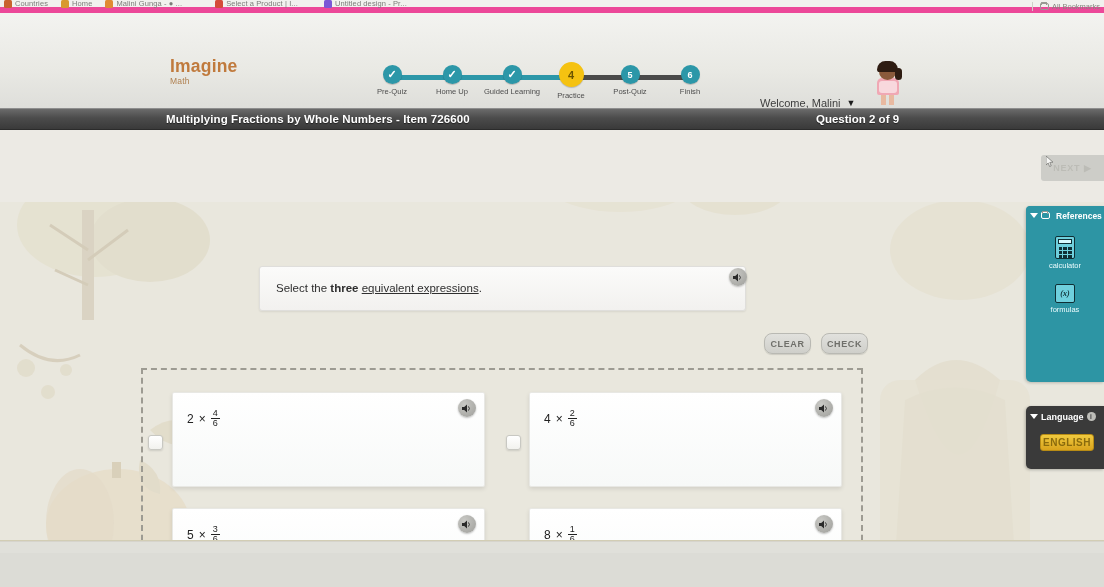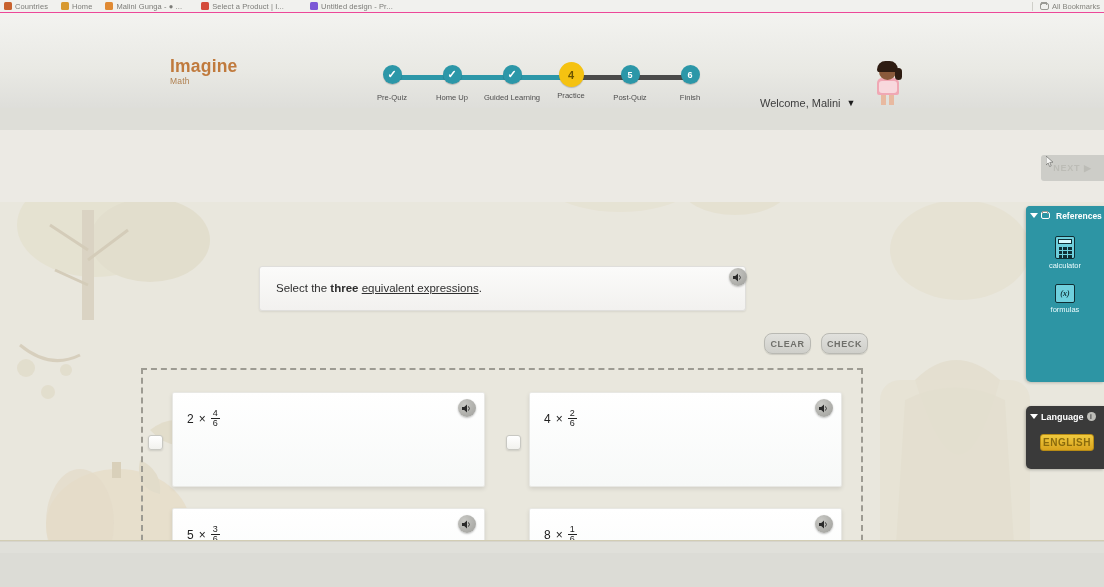--- a/index.html
+++ b/index.html
@@ -8,21 +8,21 @@
     overflow: hidden;
     font-family: "Liberation Sans", sans-serif;
     background: #e6e6e1;
   }
 
   
   #bookmark-bar {
     position: absolute; left: 0; top: 0;
     width: 1104px; height: 13px;
     background: #f1f1ee;
-    border-bottom: 1px solid #ec4899;
+    border-bottom: 6px solid #ec4899;
     display: flex; align-items: center;
     padding-left: 4px;
     font-size: 7.5px; color: #7c7c78;
     white-space: nowrap;
   }
   .bm { display: flex; align-items: center; margin-right: 13px; }
   .bm-ico {
     width: 8px; height: 8px; margin-right: 3px;
     border-radius: 1.5px; flex: none;
   }
@@ -79,21 +79,21 @@
     width: 19px; height: 19px; border-radius: 50%;
     margin: 0 auto; display: flex; align-items: center; justify-content: center;
     font-size: 9px; color: #fff; font-weight: bold;
     box-shadow: 0 1px 1px rgba(0,0,0,.2);
   }
   .dot.done { background: #2c97a8; }
   .dot.todo { background: #2c97a8; }
   .dot.cur  { background: #f5c211; width: 25px; height: 25px; margin-top:-3px; color:#6b5400; font-size:11px; }
   .check { font-size: 11px; line-height: 1; }
   .step-label {
-    margin-top: 9px; font-size: 7.6px; color: #4d4d4d;
+    margin-top: 3px; font-size: 7.6px; color: #4d4d4d;
     line-height: 9.5px; font-weight: 500;
   }
   .step.cur .step-label { margin-top: 4px; }
 
   
   #welcome {
     position: absolute; left: 760px; top: 56px;
     font-size: 11px; color: #3d3d3d;
     display: flex; align-items: center; gap: 6px; margin-top: 28px;
   }
@@ -343,21 +343,21 @@
     <span class="bm-label">Countries</span>
   </div>
   <div class="bm">
     <span class="bm-ico" style="background:#d8992f"></span>
     <span class="bm-label">Home</span>
   </div>
   <div class="bm">
     <span class="bm-ico" style="background:#e08a33"></span>
     <span class="bm-label">Malini Gunga - ● ...</span>
   </div>
-  <div class="bm" style="margin-left:6px">
+  <div class="bm" style="margin-left:20px">
     <span class="bm-ico" style="background:#d44b3a"></span>
     <span class="bm-label">Select a Product | I...</span>
   </div>
   <div class="bm" style="margin-left:13px">
     <span class="bm-ico" style="background:#7b57d6"></span>
     <span class="bm-label">Untitled design - Pr...</span>
   </div>
 
   <div id="bm-right">
     <span class="sep"></span>
@@ -432,20 +432,24 @@
       <div class="av-legL"></div>
       <div class="av-legR"></div>
       <div class="av-body"></div>
       <div class="av-body2"></div>
       <div class="av-head"></div>
       <div class="av-hair"></div>
       <div class="av-pony"></div>
     </div>
   </div>
 
+  <div id="title-bar">
+    <div id="item-title">Multiplying Fractions by Whole Numbers - Item 726600</div>
+    <div id="question-counter">Question 2 of 9</div>
+  </div>
 
   <div id="content">
 
     <div id="bg-art">
       <svg viewBox="0 0 1104 457" preserveAspectRatio="none">
         <rect width="1104" height="457" fill="#eae7dd"></rect>
 
         <ellipse cx="95" cy="95" rx="78" ry="52" fill="#e3dfc8"></ellipse>
         <ellipse cx="150" cy="110" rx="60" ry="42" fill="#ddd8c0"></ellipse>
         <rect x="82" y="80" width="12" height="110" fill="#cfc4ad"></rect>

